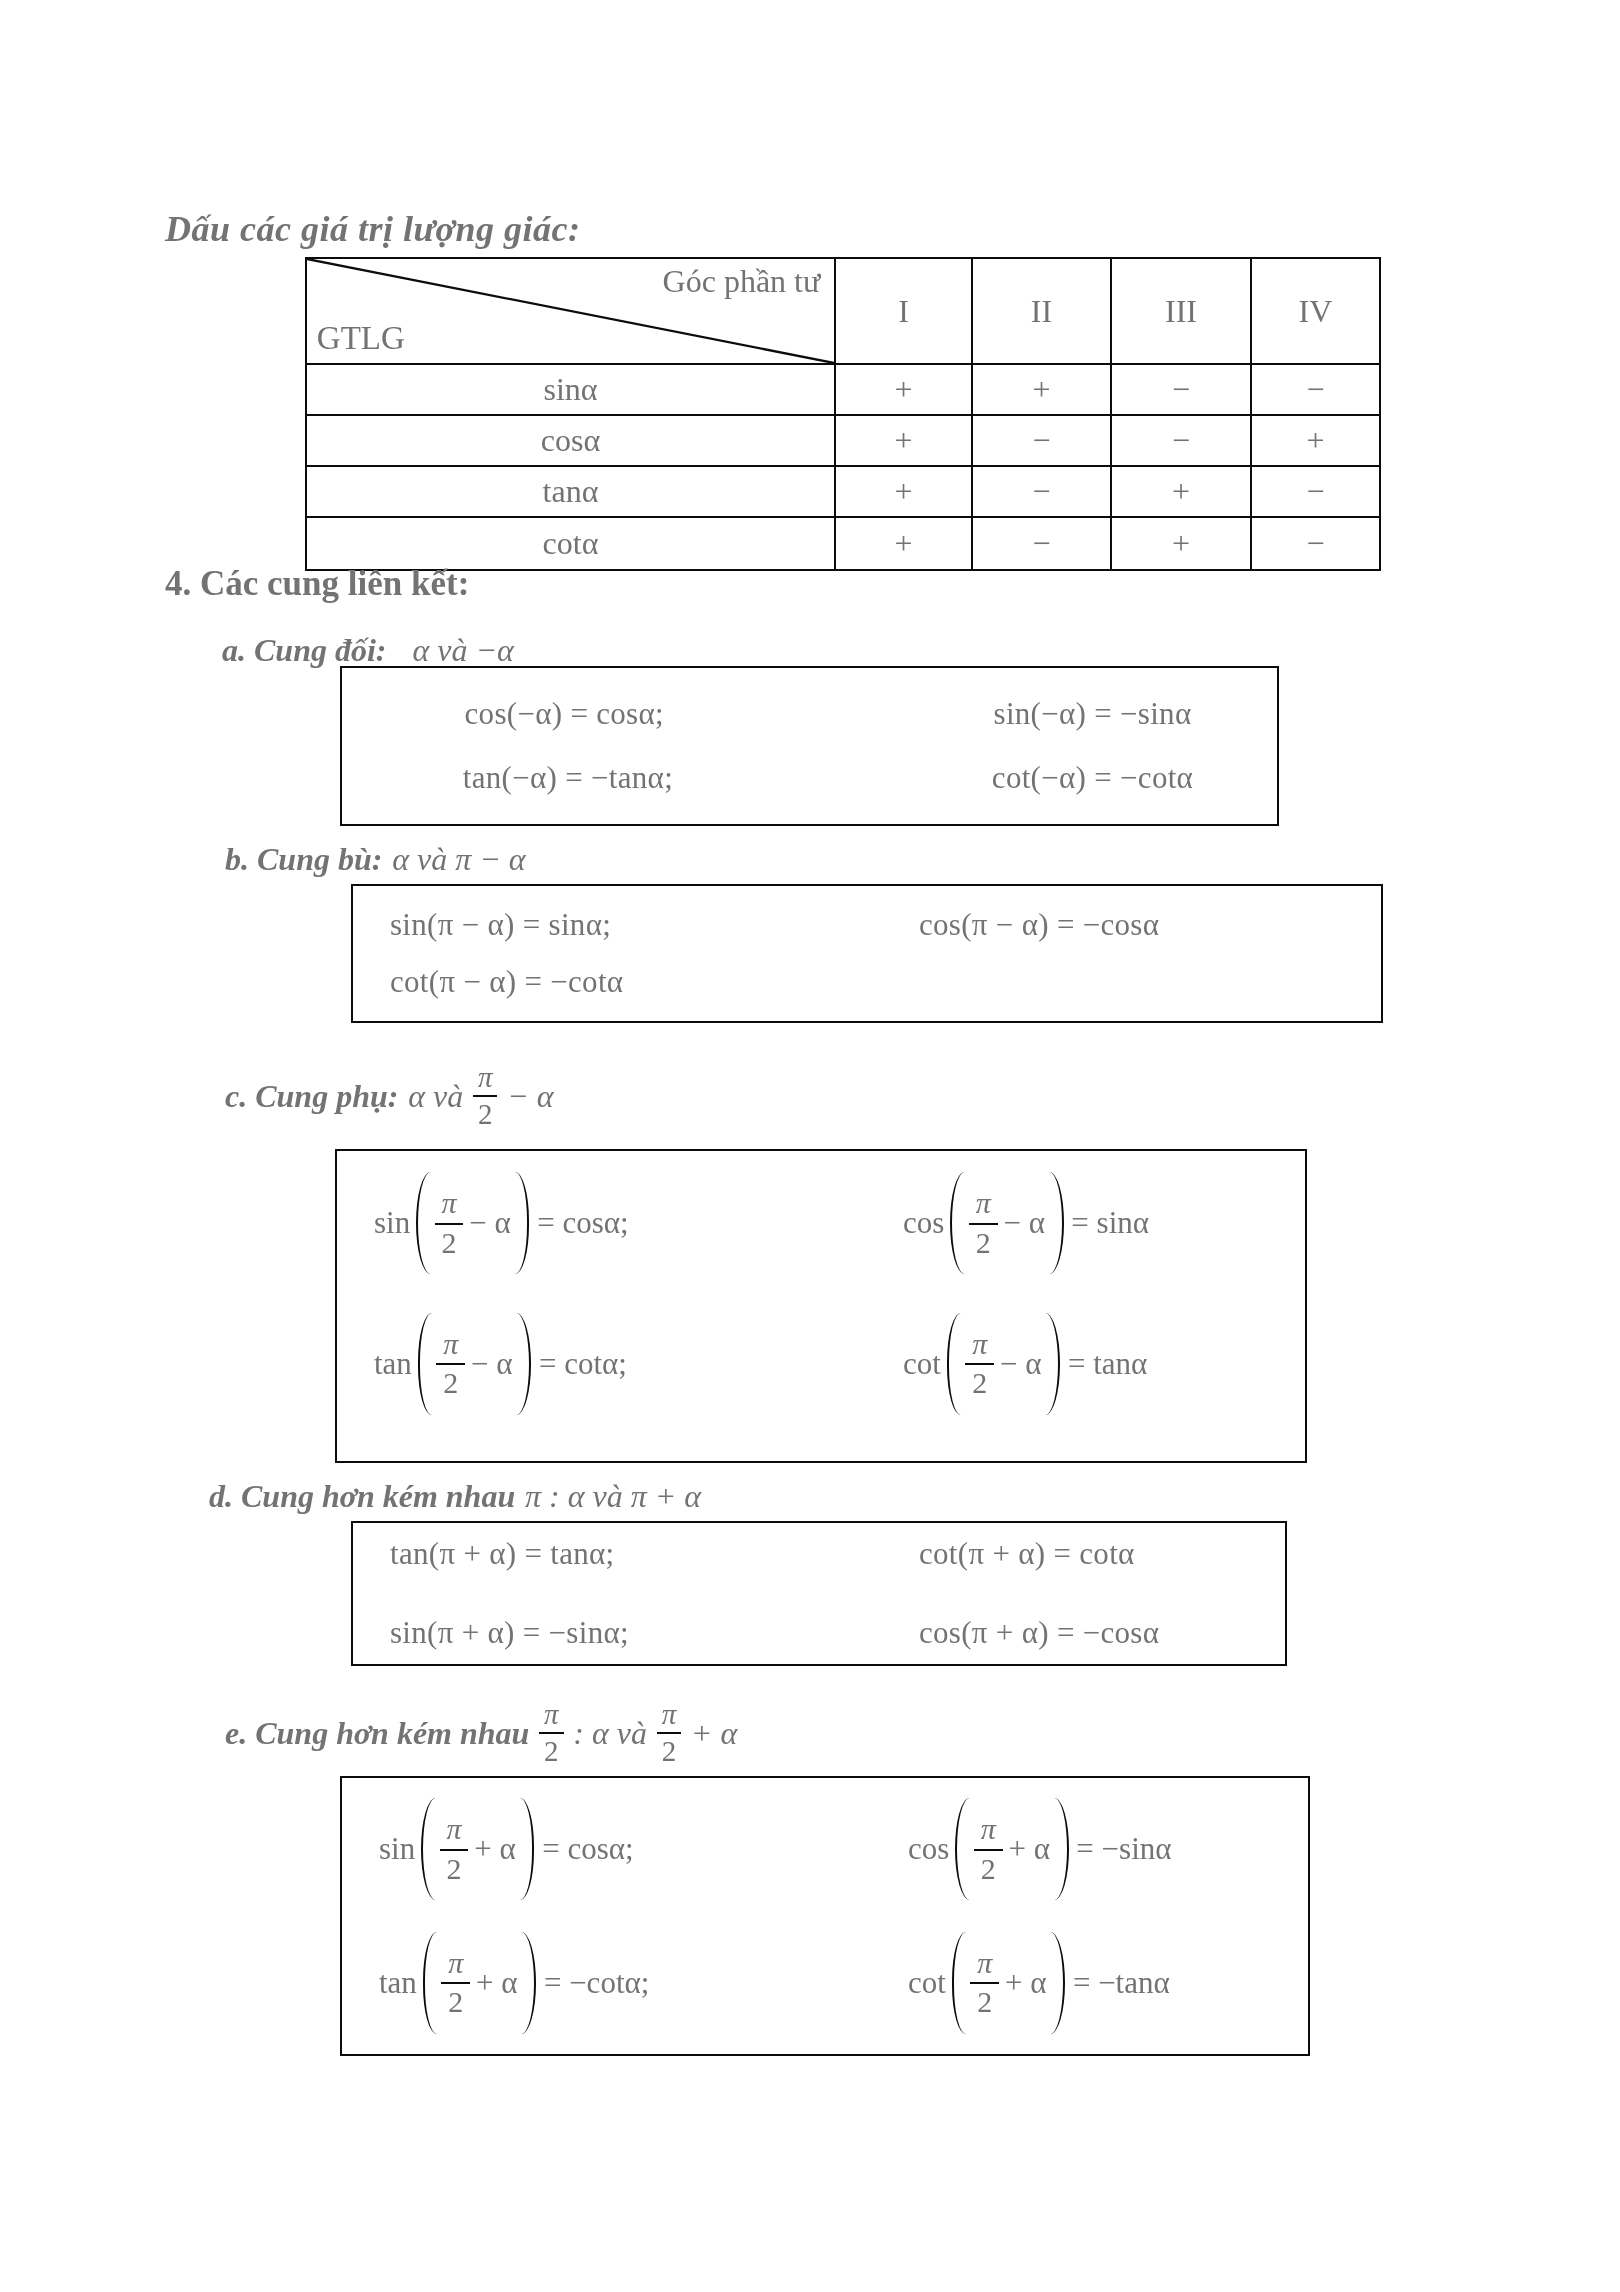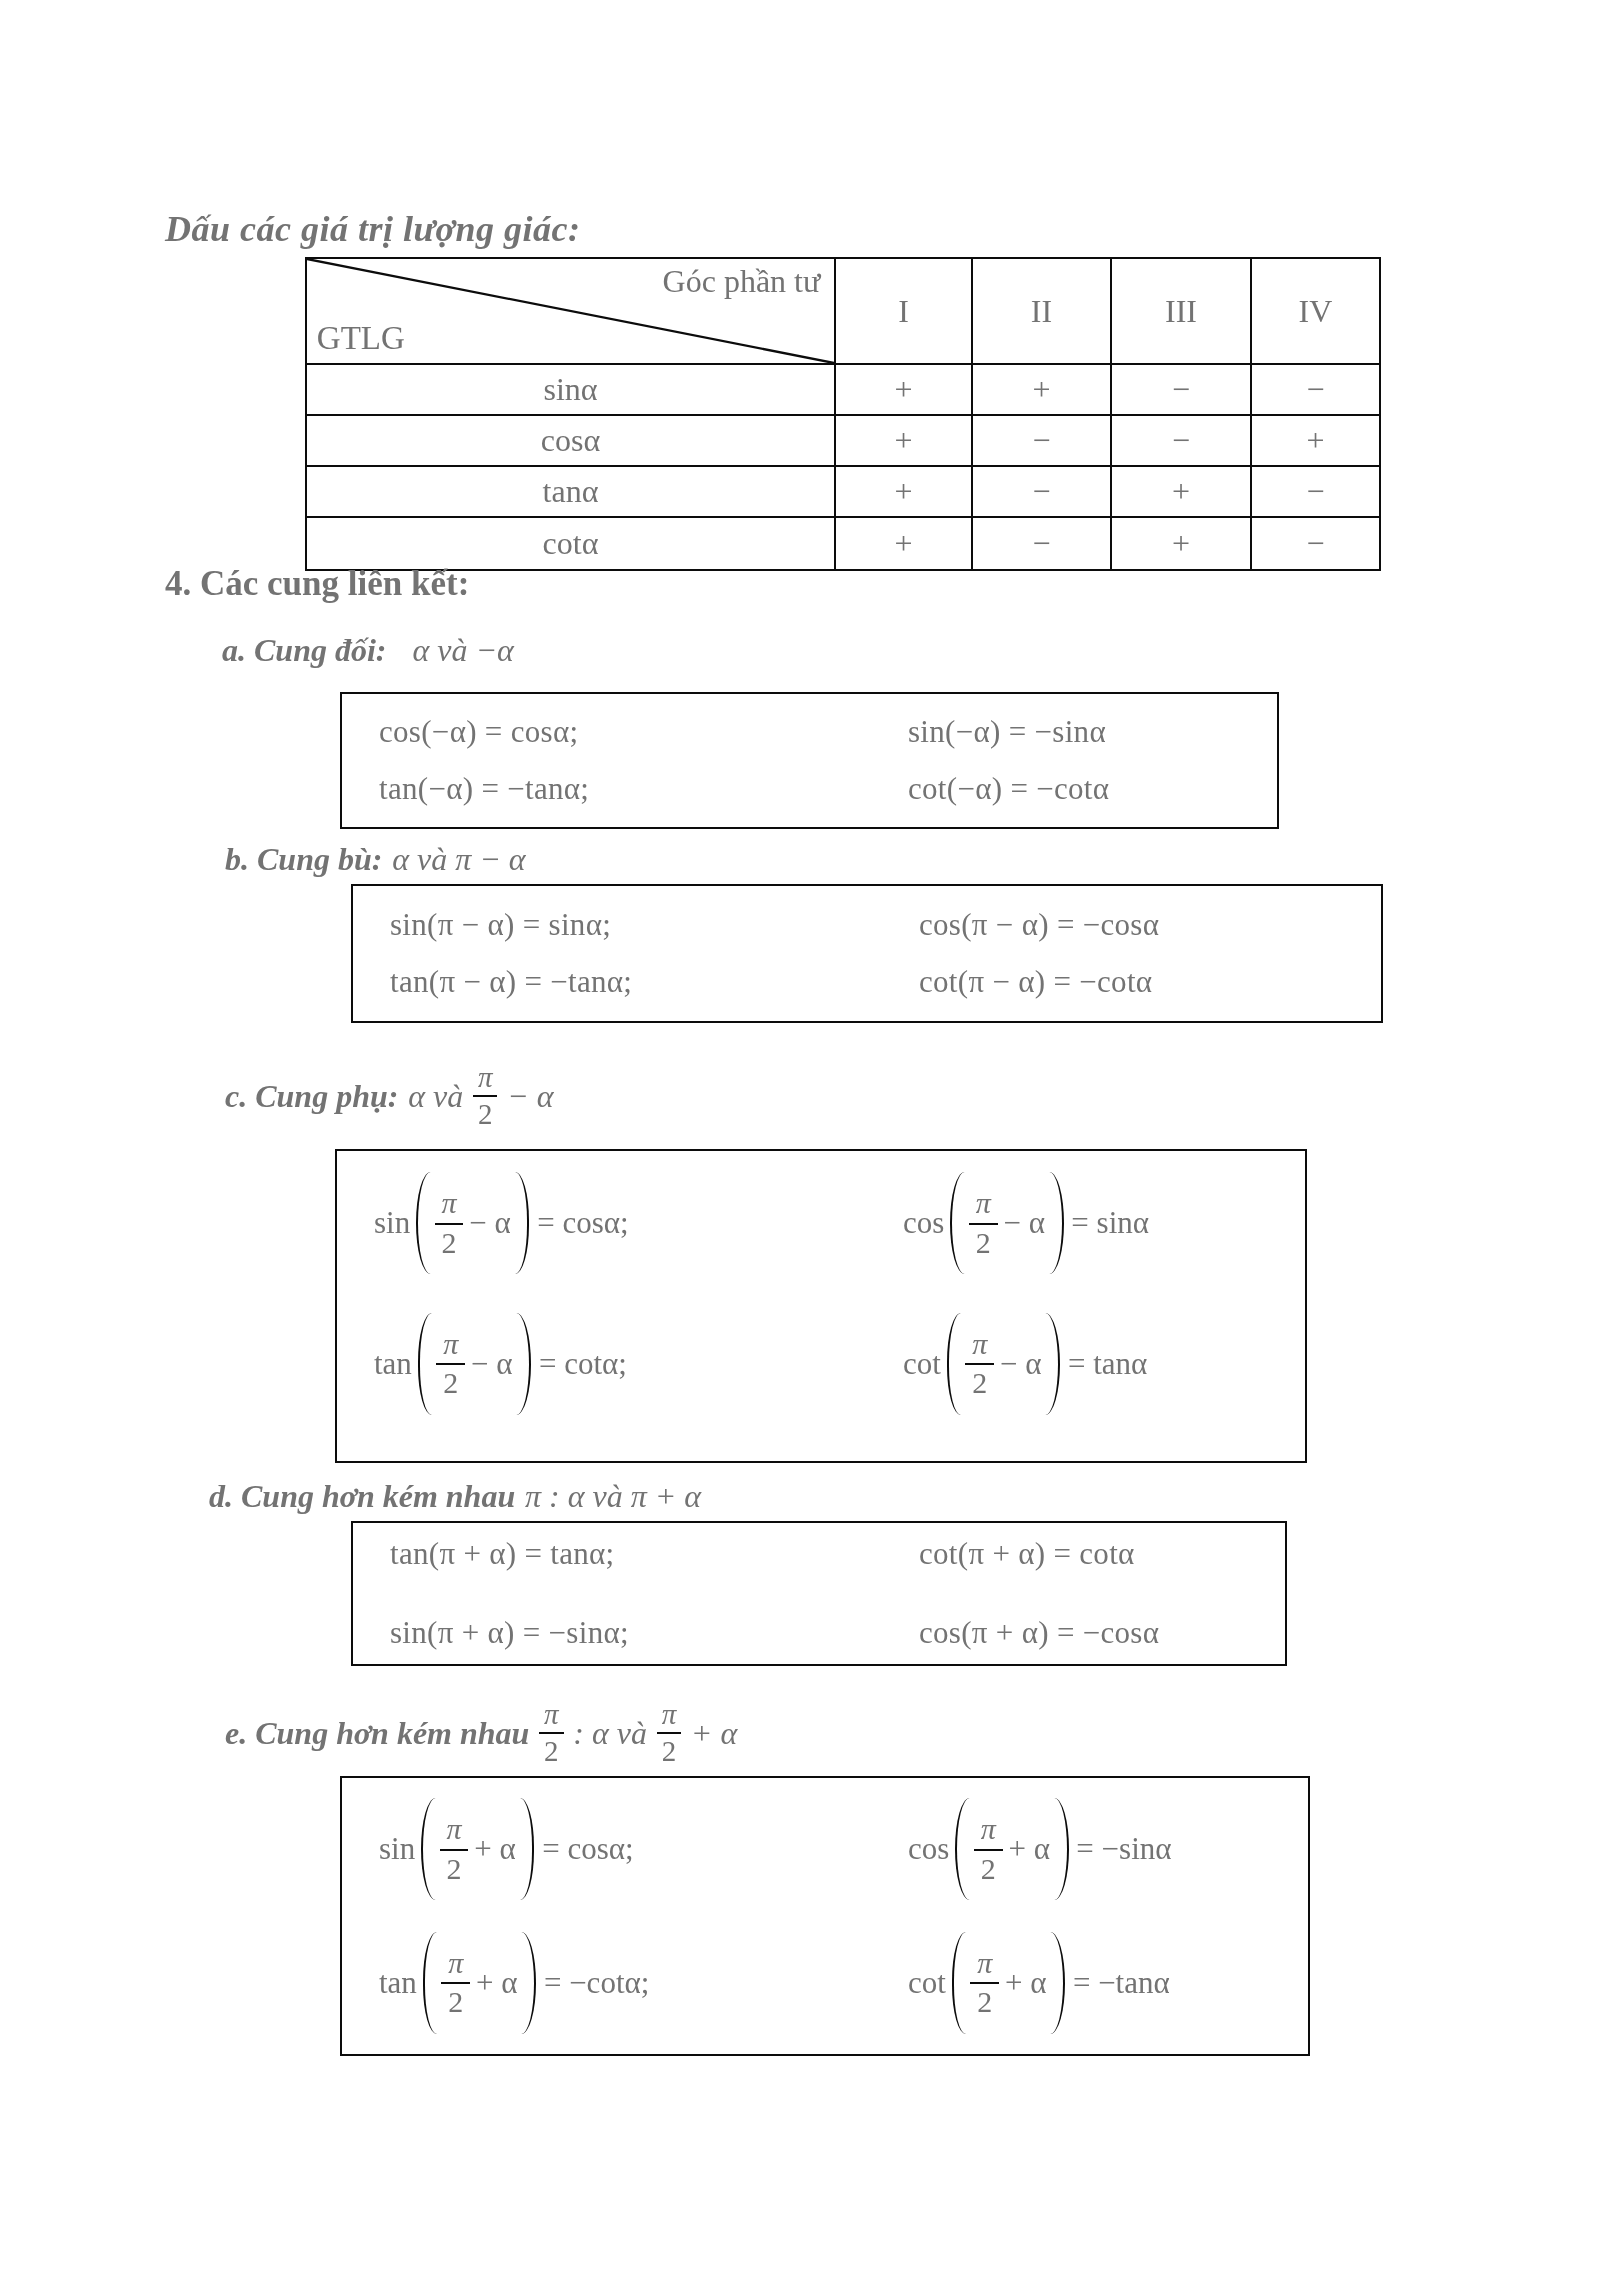--- a/index.html
+++ b/index.html
@@ -142,42 +142,41 @@
     <div class="sign">+</div>
     <div class="sign">−</div>
   </div>
 
   <div class="h4">4. Các cung liên kết:</div>
 
   <div class="subhead" style="left:222px; top:632px;gap:26px;">
     <span class="lbl">a. Cung đối:</span>
     <span class="desc">α  và  −α</span>
   </div>
-  <div class="fbox" style="left:340px; top:692px; width:939px; height:137px;">
+  <div class="fbox" style="left:340px; top:666px; width:939px; height:160px;align-items:center;">
     <div class="frow">
       <span class="math">cos(−α) = cosα;</span>
       <span class="math">sin(−α) = −sinα</span>
     </div>
     <div class="frow">
       <span class="math">tan(−α) = −tanα;</span>
       <span class="math">cot(−α) = −cotα</span>
     </div>
   </div>
 
   <div class="subhead" style="left:225px; top:841px;">
     <span class="lbl">b. Cung bù:</span>
     <span class="desc">α  và  π − α</span>
   </div>
   <div class="fbox" style="left:351px; top:884px; width:1032px; height:139px;">
     <div class="frow">
       <span class="math">sin(π − α) = sinα;</span>
       <span class="math">cos(π − α) = −cosα</span>
     </div>
     <div class="frow">
-      <span class="math">tan(π − α) = −tanα;</span>
       <span class="math">cot(π − α) = −cotα</span>
     </div>
   </div>
 
   <div class="subhead" style="left:225px; top:1047px; height:98px;">
     <span class="lbl">c. Cung phụ:</span>
     <span class="desc">α  và</span>
     <span class="frac">
       <span class="num">π</span>
       <span class="den">2</span>

